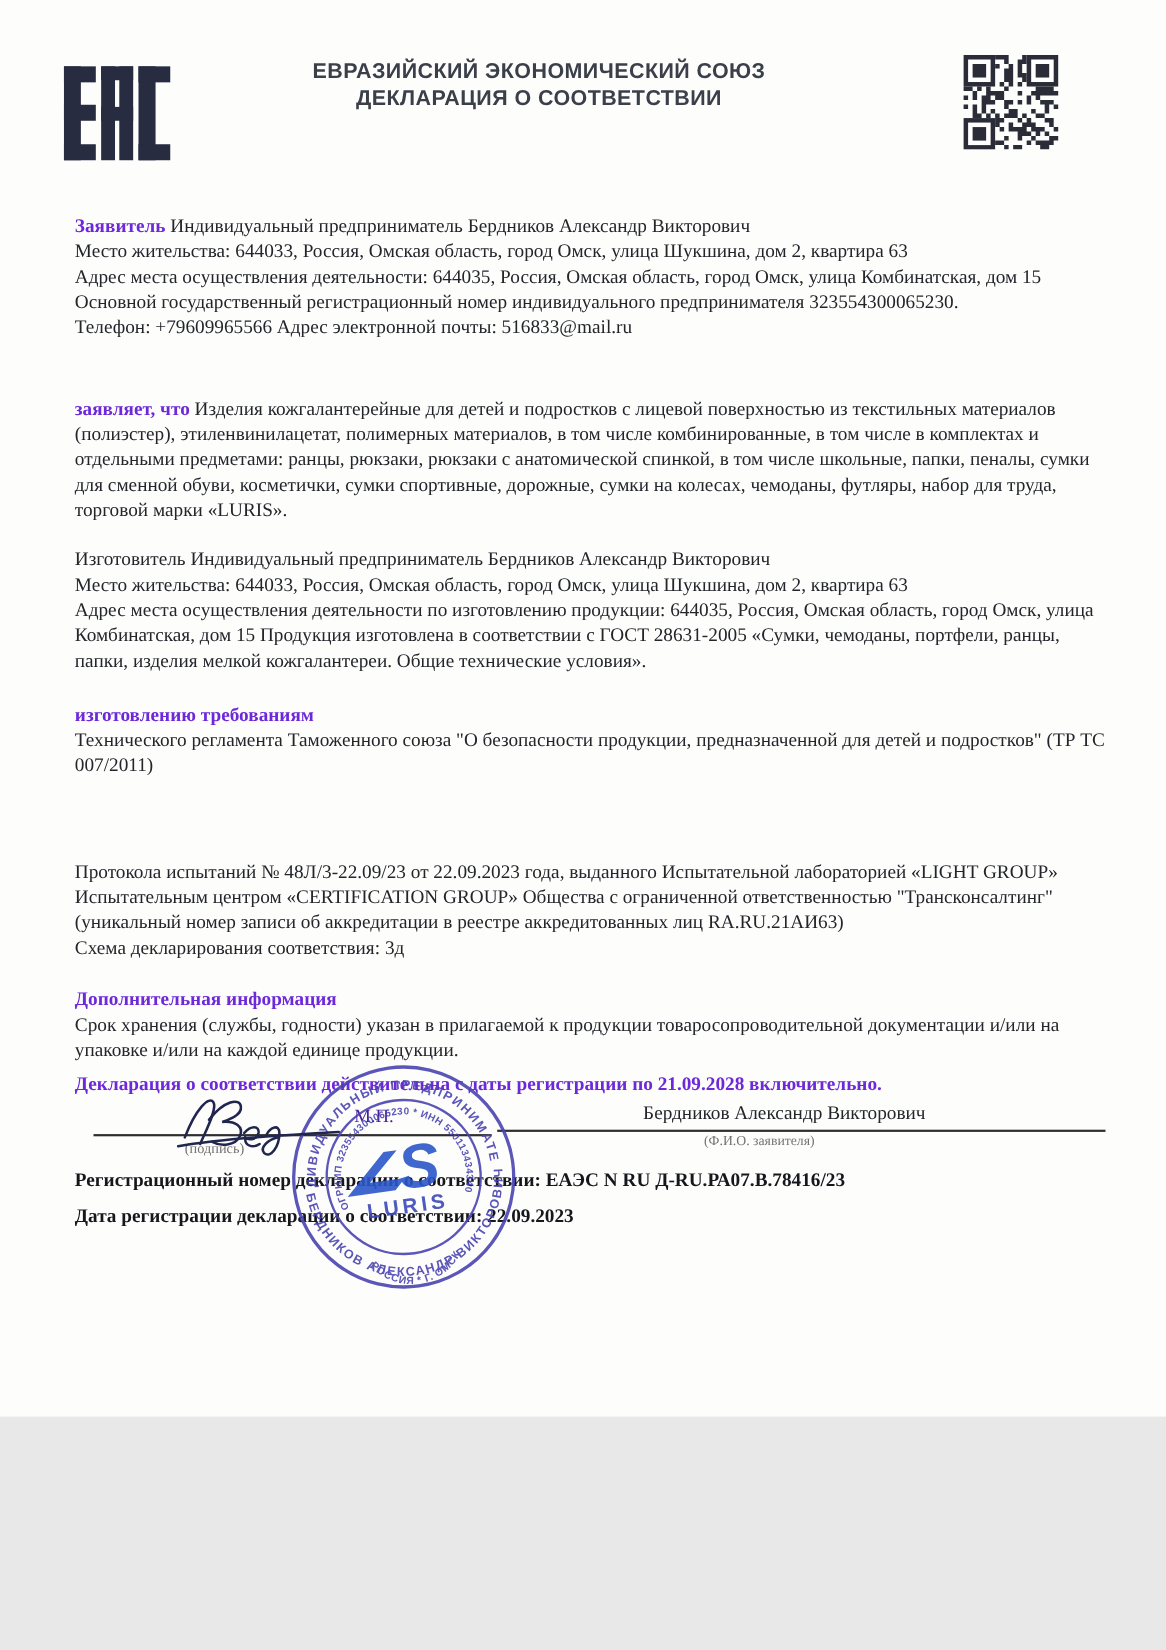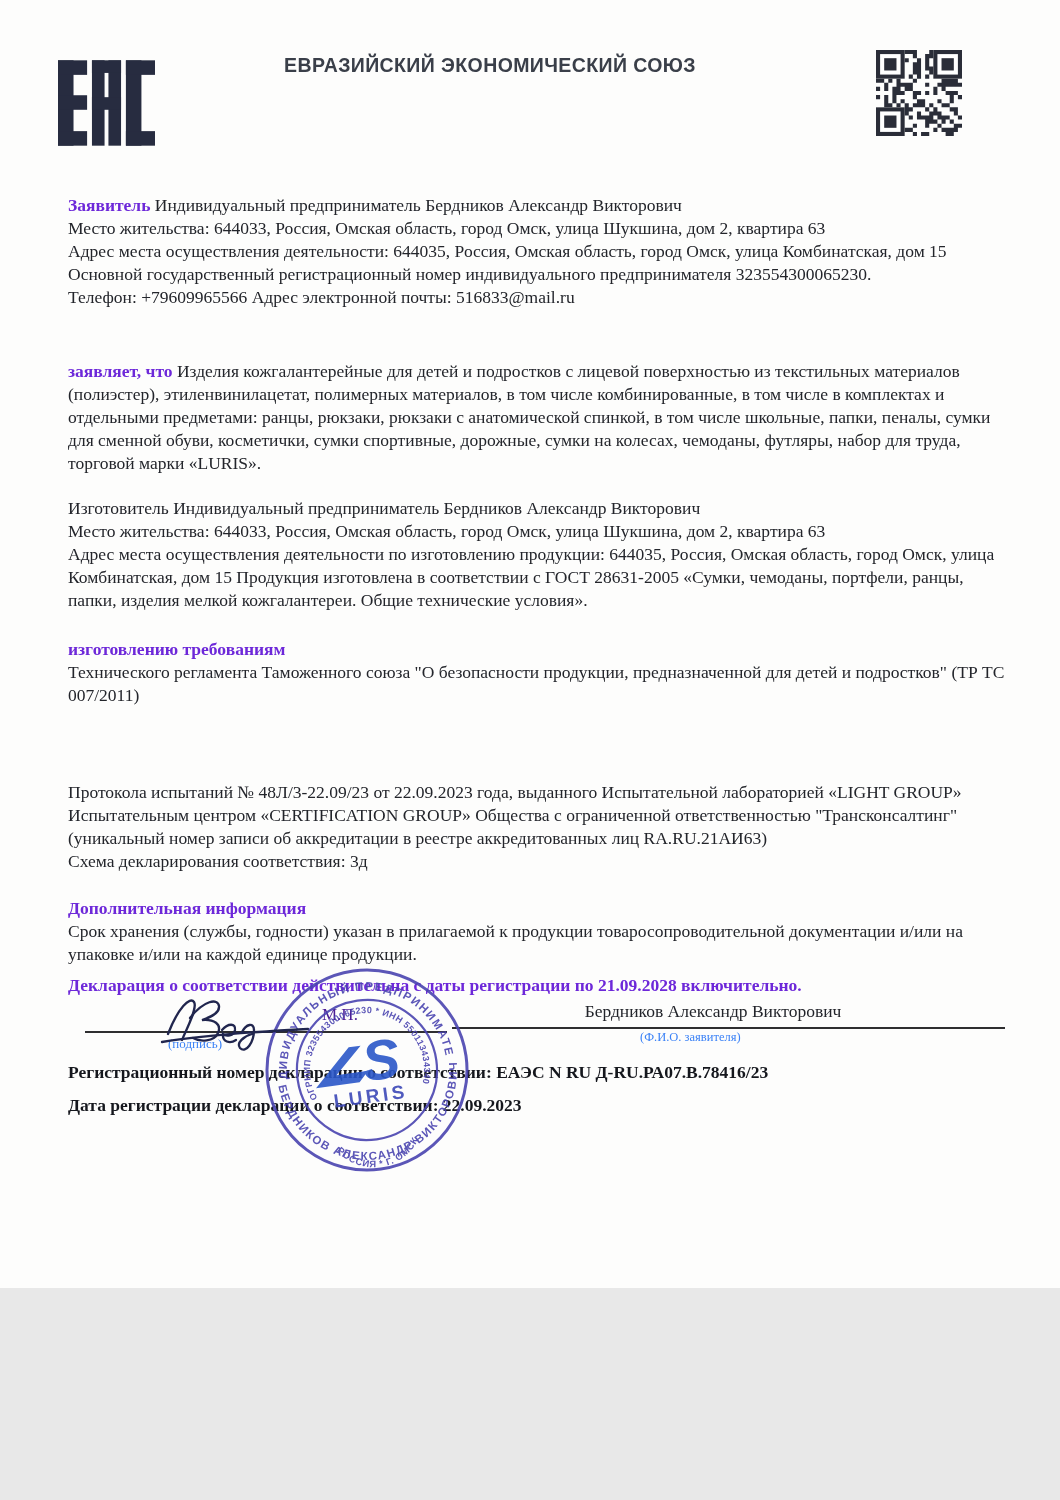--- a/index.html
+++ b/index.html
@@ -19,21 +19,21 @@
   .b{font-weight:bold;color:#6d28d9;}
   .u{}
   .title{
     left:225px;width:530px;top:53px;
     text-align:center;
     font-family:"Liberation Sans","DejaVu Sans",sans-serif;
     font-weight:bold;font-size:19.5px;line-height:24px;
     color:#3a3f49;letter-spacing:.4px;
   }
   .sig-line{position:absolute;height:2px;background:#2e2e30;}
-  .caption{position:absolute;font-size:13px;color:#3b82f6;}
+  .caption{position:absolute;font-size:13px;color:#737373;}
   .name-line{position:absolute;font-size:17.5px;color:#23252b;}
   .bold-line{position:absolute;left:68px;width:938px;font-weight:bold;font-size:17.5px;color:#15171d;}
   .mp{position:absolute;font-size:17px;color:#4c1d95;z-index:1;}
   .stamp-wrap{position:absolute;left:260px;top:963px;width:214px;height:214px;z-index:2;opacity:.9;}
   .sig-wrap{position:absolute;left:156px;top:990px;width:165px;height:66px;z-index:3;}
 </style>
 </head>
 <body>
 
 <div class="page">
@@ -49,20 +49,21 @@
         <rect x="35" y="0" width="30" height="13"></rect>
         <rect x="35" y="38" width="30" height="13"></rect>
       <rect x="70" y="0" width="16" height="88"></rect>
         <rect x="70" y="0" width="30" height="15"></rect>
         <rect x="70" y="73" width="30" height="15"></rect>
     </g>
   </svg>
 
   <div class="abs title">
       <div>ЕВРАЗИЙСКИЙ ЭКОНОМИЧЕСКИЙ СОЮЗ</div>
+      <div>ДЕКЛАРАЦИЯ О СООТВЕТСТВИИ</div>
     </div>
 
   <svg class="abs" style="left:875px;top:50px;" width="88" height="86" viewBox="0 0 84 84">
     <g fill="#2a2d38">
       <rect x="0" y="0" width="28" height="28"></rect>
         <rect x="56" y="0" width="28" height="28"></rect>
         <rect x="0" y="56" width="28" height="28"></rect>
     </g>
     <g fill="#ffffff">
       <rect x="4" y="4" width="20" height="20"></rect>

